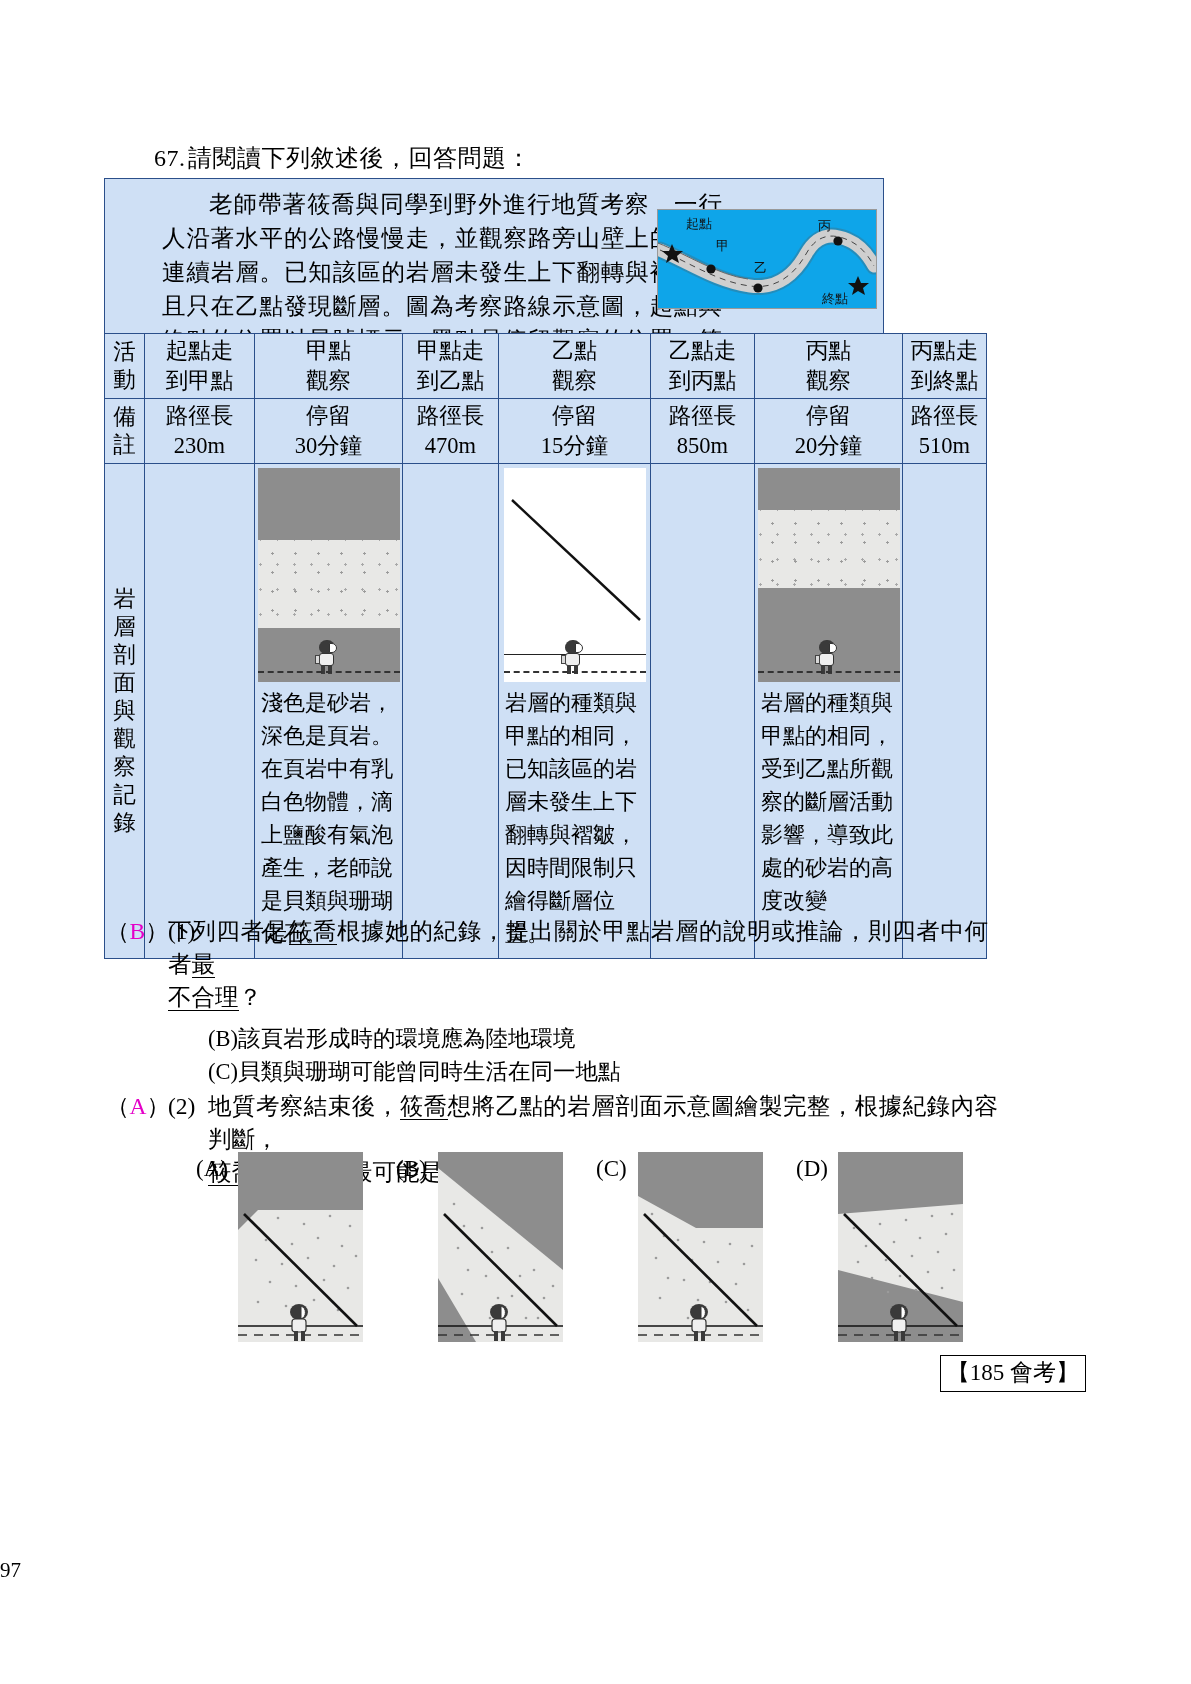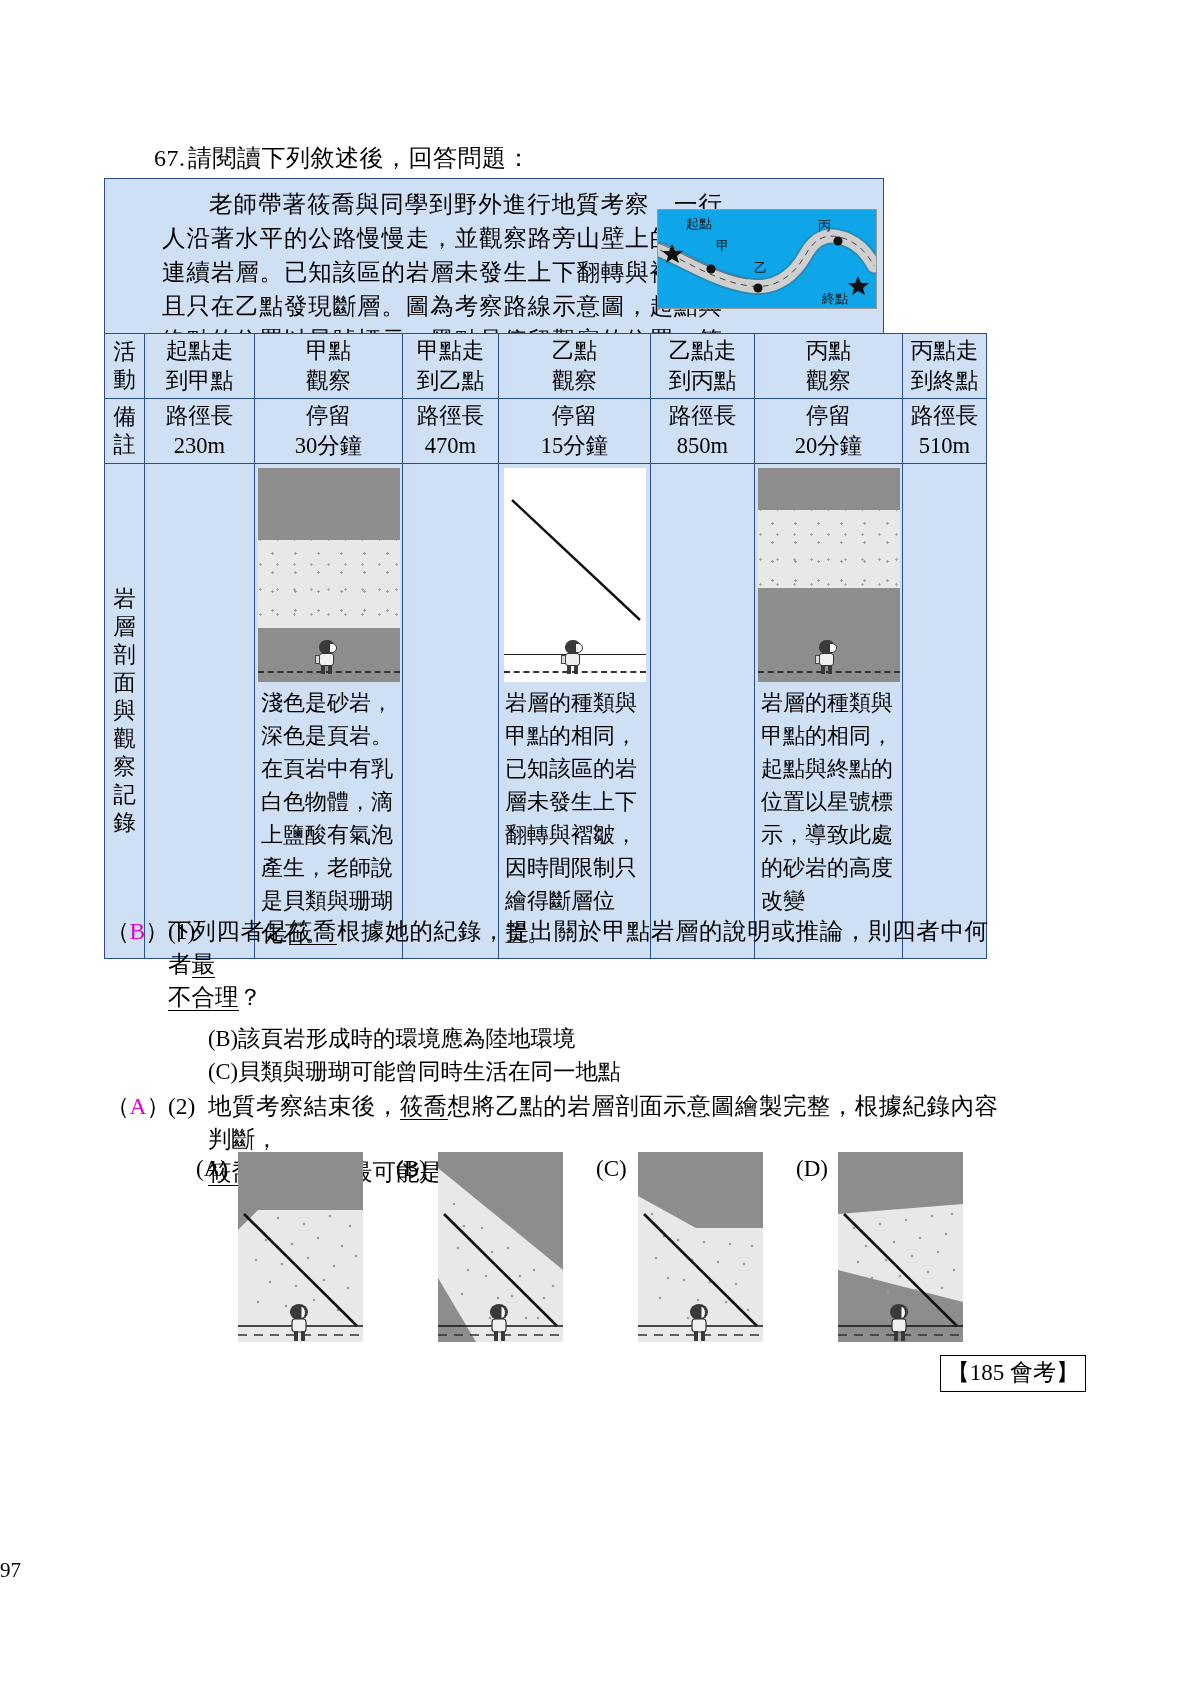--- a/index.html
+++ b/index.html
@@ -297,21 +297,21 @@
           <div class="person" style="left:56px;top:172px">
             <div class="p-head"></div>
                 <div class="p-face"></div>
                 <div class="p-body"></div>
             <div class="p-arm"></div>
                 <div class="p-leg1"></div>
                 <div class="p-leg2"></div>
           </div>
           <div class="roadline"></div>
         </div>
-        <div class="note-txt">岩層的種類與甲點的相同，起點與終點的位置以星號標示，導致此處的砂岩的高度改變</div>
+        <div class="note-txt">岩層的種類與甲點的相同，受到乙點所觀察的斷層活動影響，導致此處的砂岩的高度改變</div>
       </td>
 
       <td class="rec"></td>
     </tr>
   </tbody>
     </table>
 
   <div class="ansmark" style="left:106px;top:915px">
     （<span class="ansletter">B</span>）
   </div>

